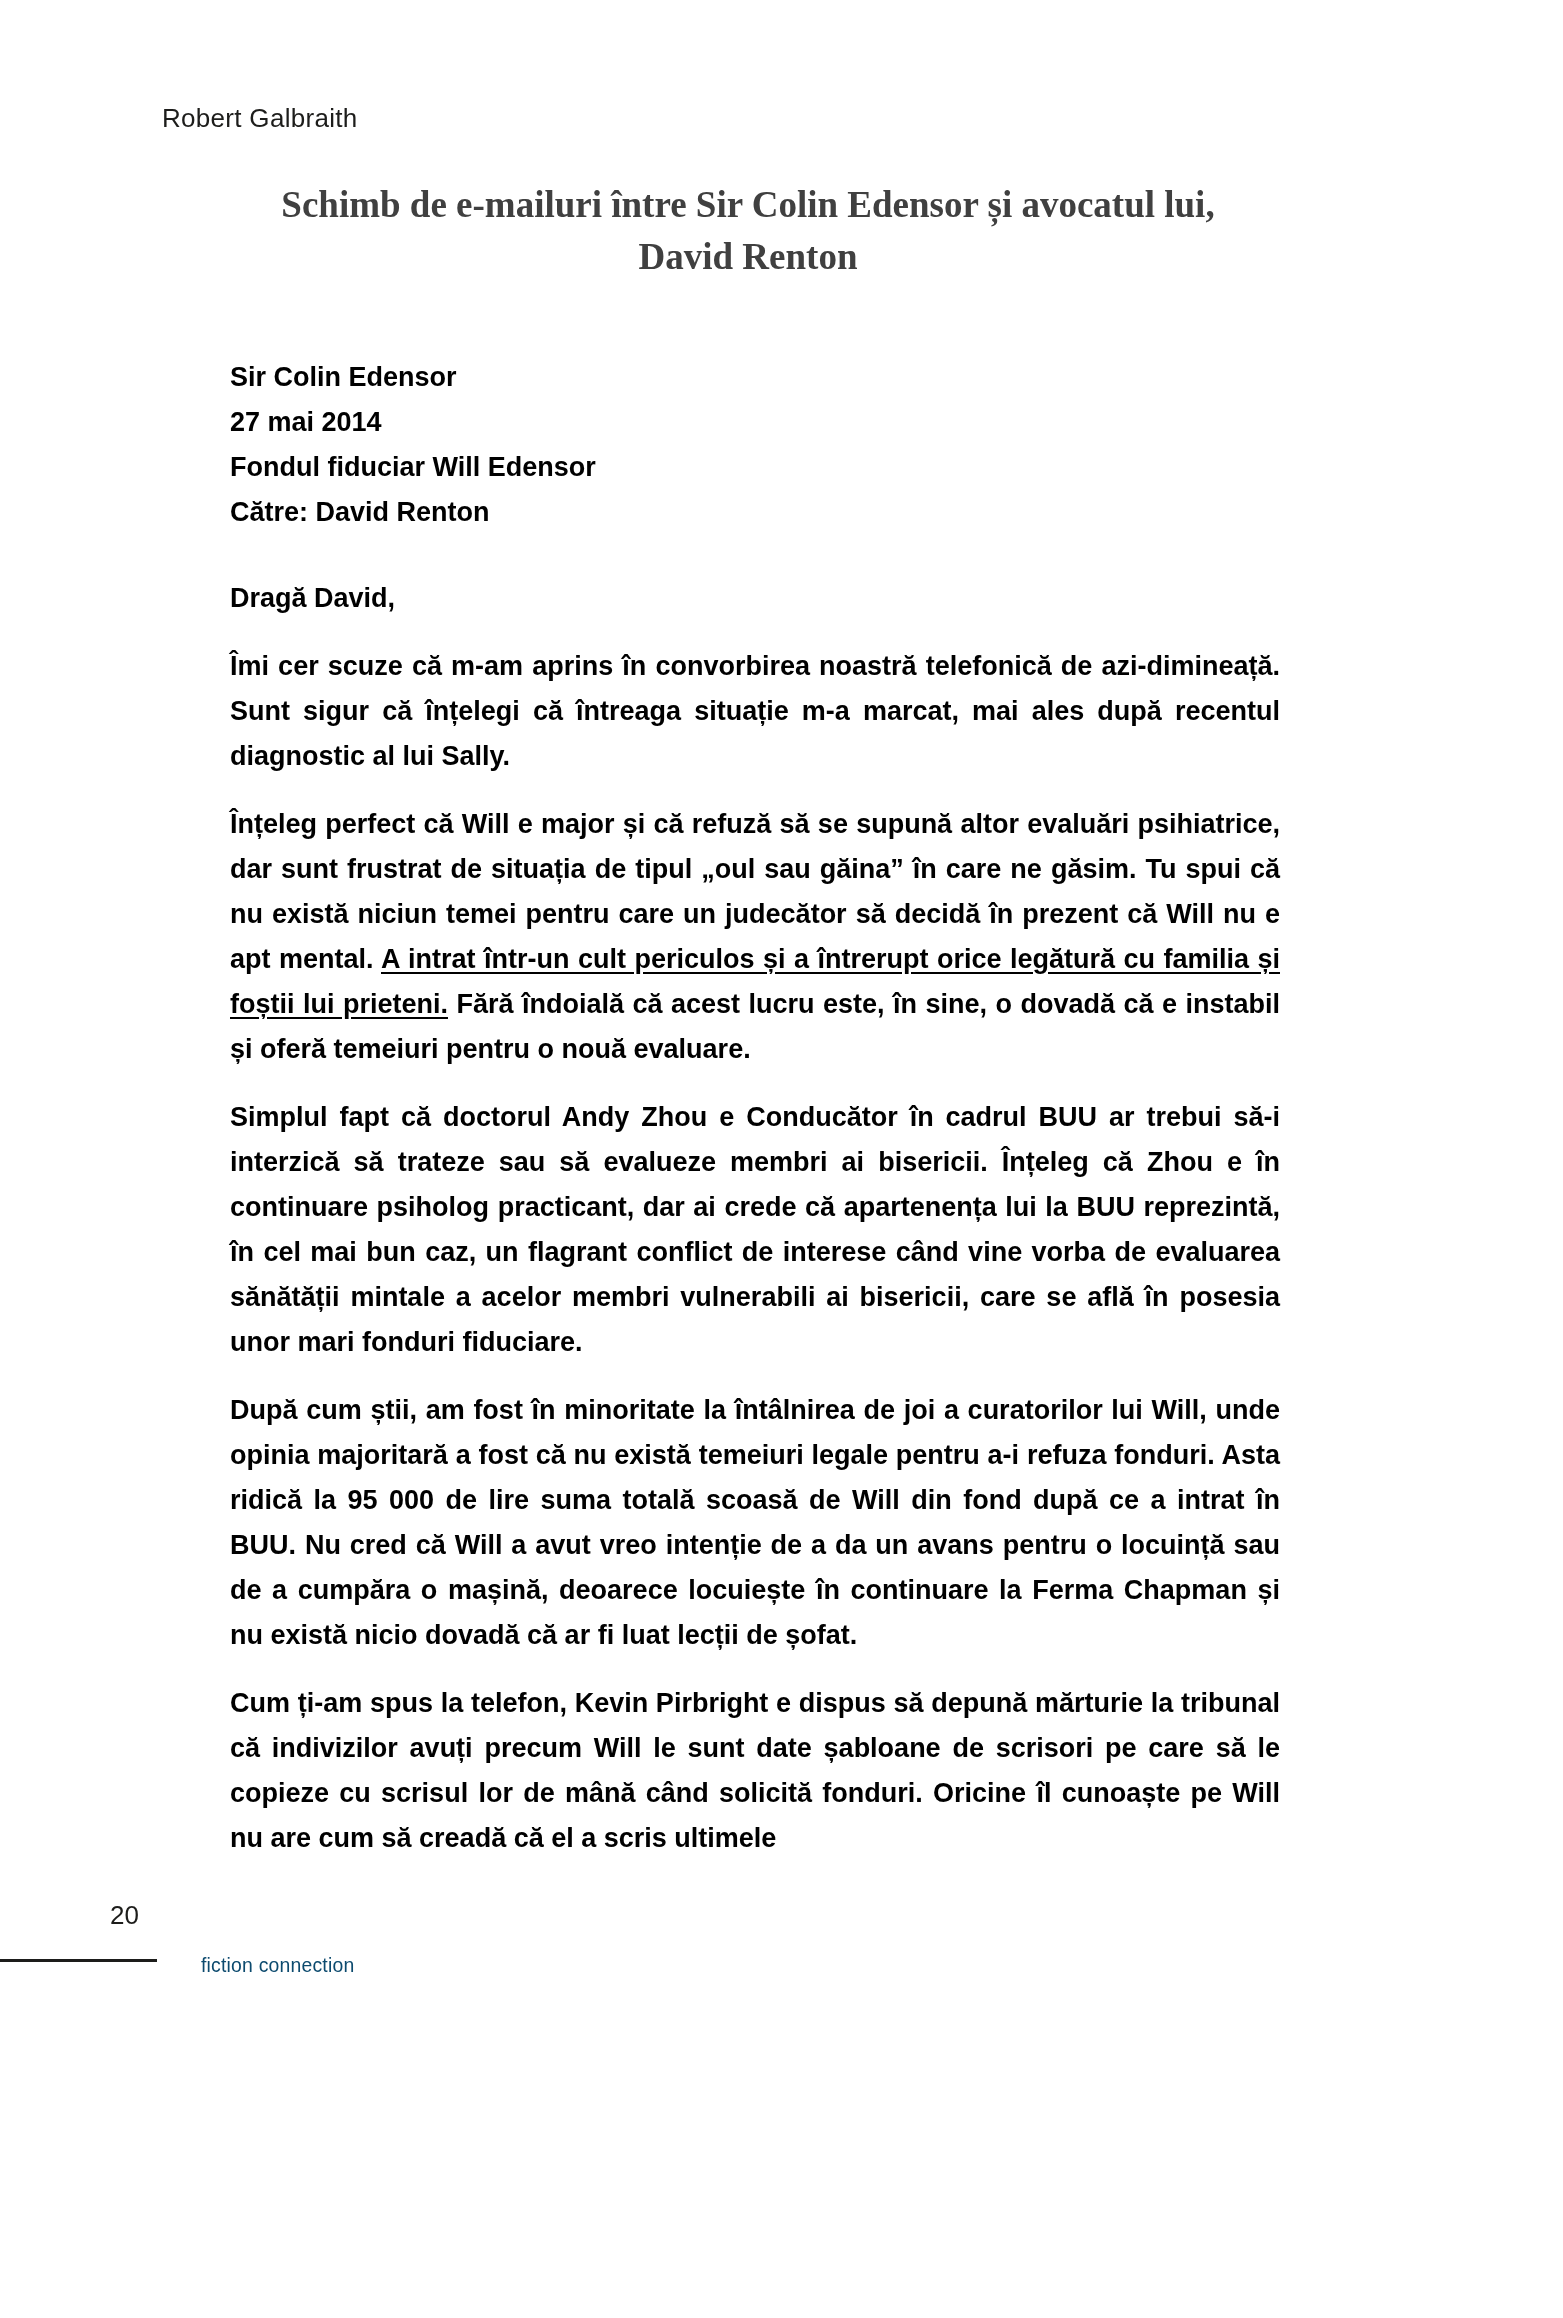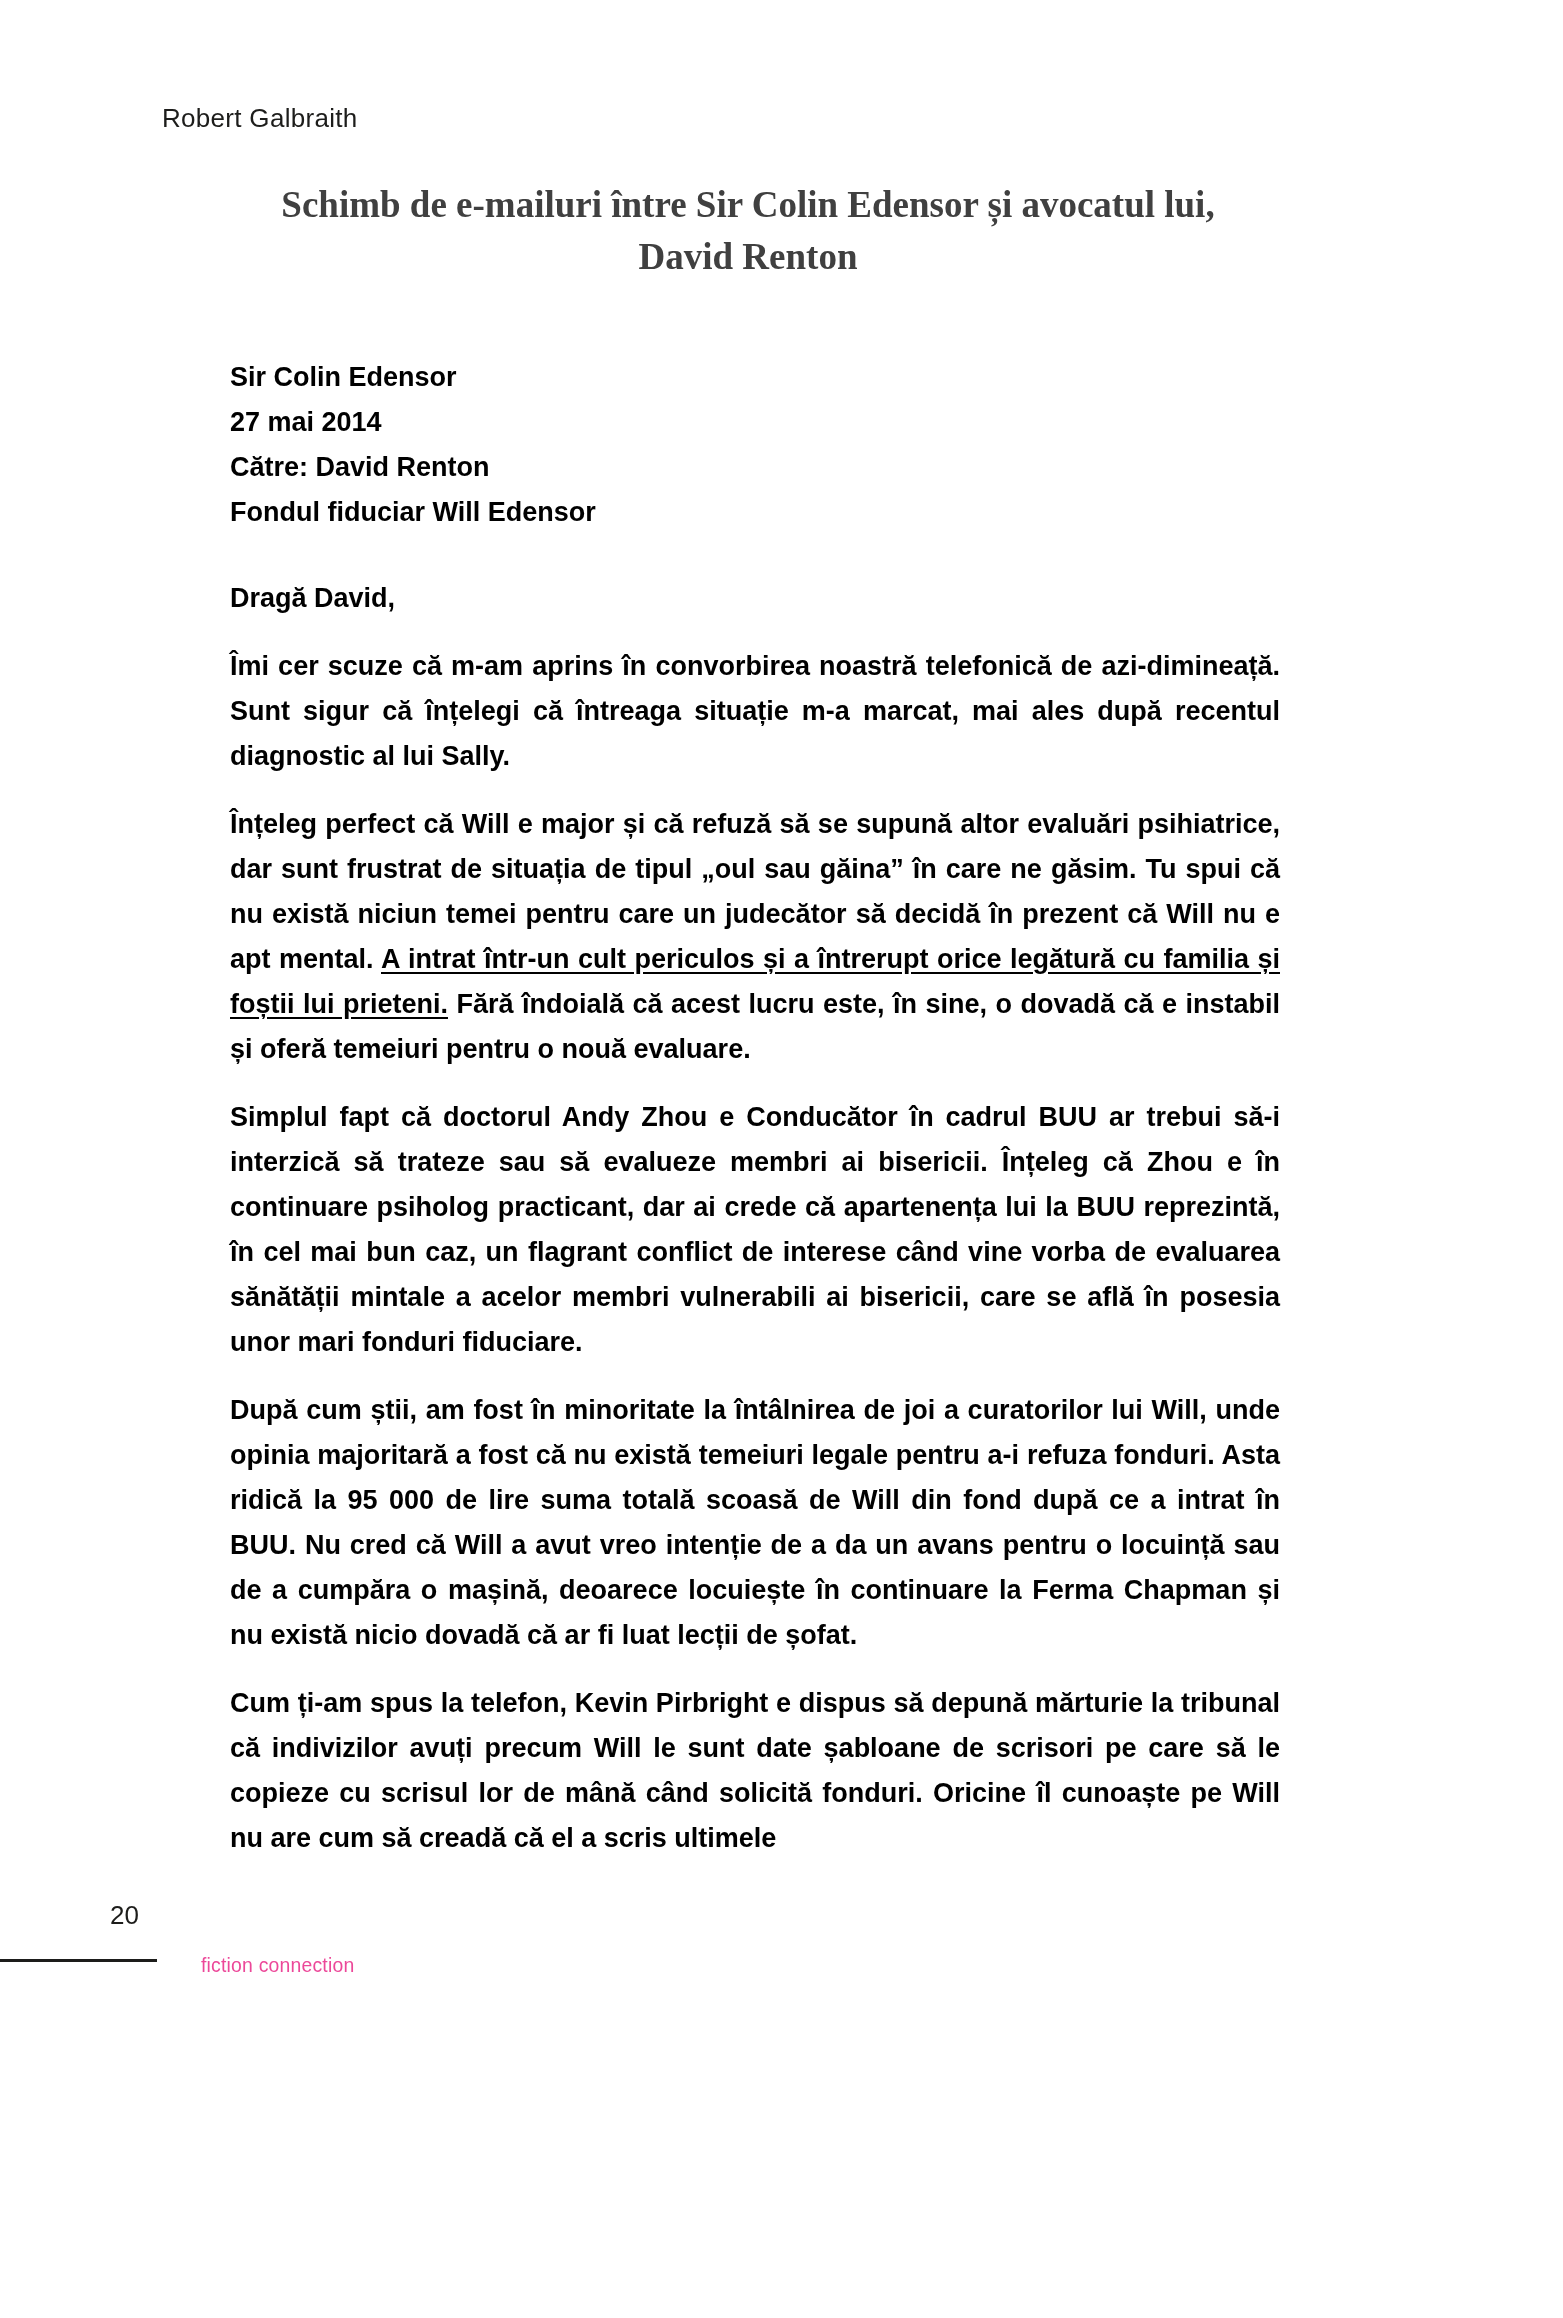--- a/index.html
+++ b/index.html
@@ -69,42 +69,42 @@
     height: 2.5px;
     background: #1d1d1b;
   }
   .imprint {
     position: absolute;
     left: 201px;
     top: 1954px;
     font-size: 19.4px;
     font-weight: 400;
     letter-spacing: 0.2px;
-    color: #ec4899;
+    color: #0c4a6e;
   }
 </style>
 </head>
 <body>
 
 <div class="page">
 
   <div class="running-header">Robert Galbraith</div>
 
   <div class="chapter-title">
     <div>Schimb de e-mailuri între Sir Colin Edensor și avocatul lui,</div>
     <div>David Renton</div>
   </div>
 
   <div class="email">
 
     <div class="email-header">
       <p>Sir Colin Edensor</p>
       <p>27 mai 2014</p>
+      <p>Fondul fiduciar Will Edensor</p>
       <p>Către: David Renton</p>
-      <p>Fondul fiduciar Will Edensor</p>
     </div>
 
     <p class="salutation">Dragă David,</p>
 
     <p class="para">Îmi cer scuze că m-am aprins în convorbirea noastră telefonică de azi-dimineață. Sunt sigur că înțelegi că întreaga situație m-a marcat, mai ales după recentul diagnostic al lui Sally.</p>
 
     <p class="para"><span>Înțeleg perfect că Will e major și că refuză să se supună altor evaluări psihiatrice, dar sunt frustrat de situația de tipul „oul sau găina” în care ne găsim. Tu spui că nu există niciun temei pentru care un judecător să decidă în prezent că Will nu e apt mental. </span><span class="underline">A intrat într-un cult periculos și a întrerupt orice legătură cu familia și foștii lui prieteni.</span><span> Fără îndoială că acest lucru este, în sine, o dovadă că e instabil și oferă temeiuri pentru o nouă evaluare.</span></p>
 
     <p class="para">Simplul fapt că doctorul Andy Zhou e Conducător în cadrul BUU ar trebui să-i interzică să trateze sau să evalueze membri ai bisericii. Înțeleg că Zhou e în continuare psiholog practicant, dar ai crede că apartenența lui la BUU reprezintă, în cel mai bun caz, un flagrant conflict de interese când vine vorba de evaluarea sănătății mintale a acelor membri vulnerabili ai bisericii, care se află în posesia unor mari fonduri fiduciare.</p>
 

